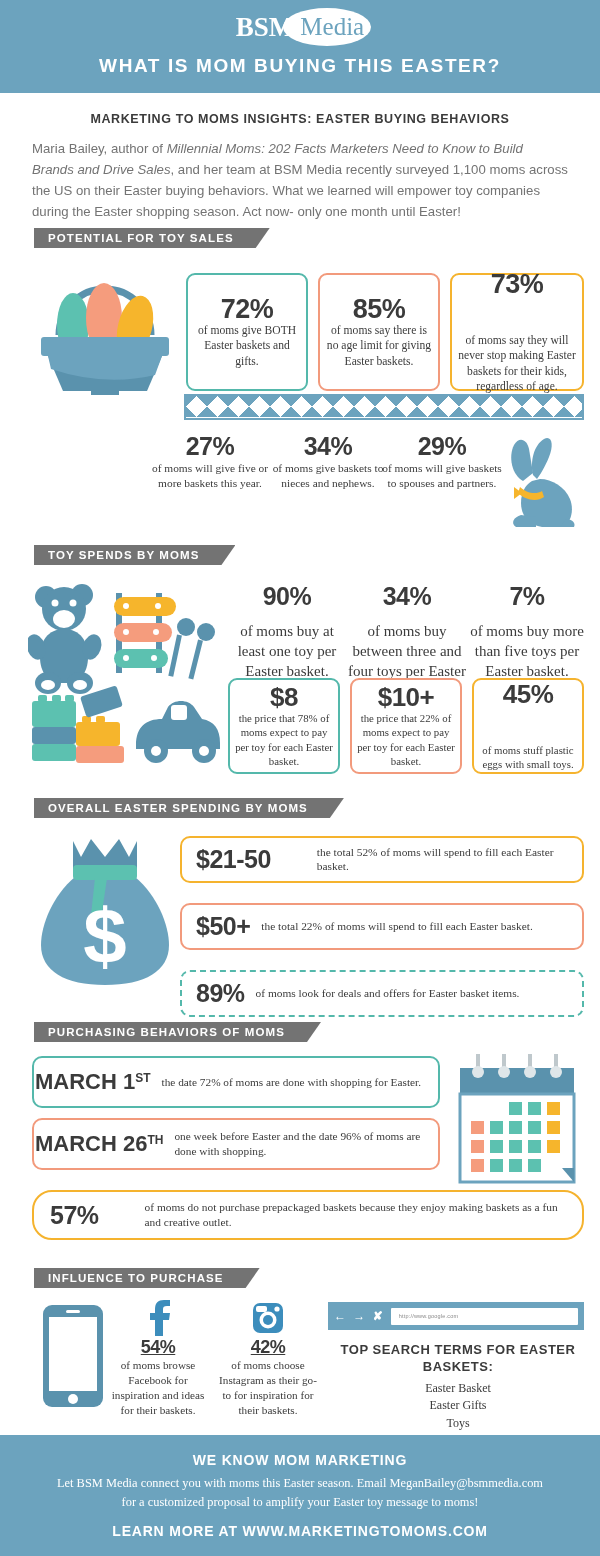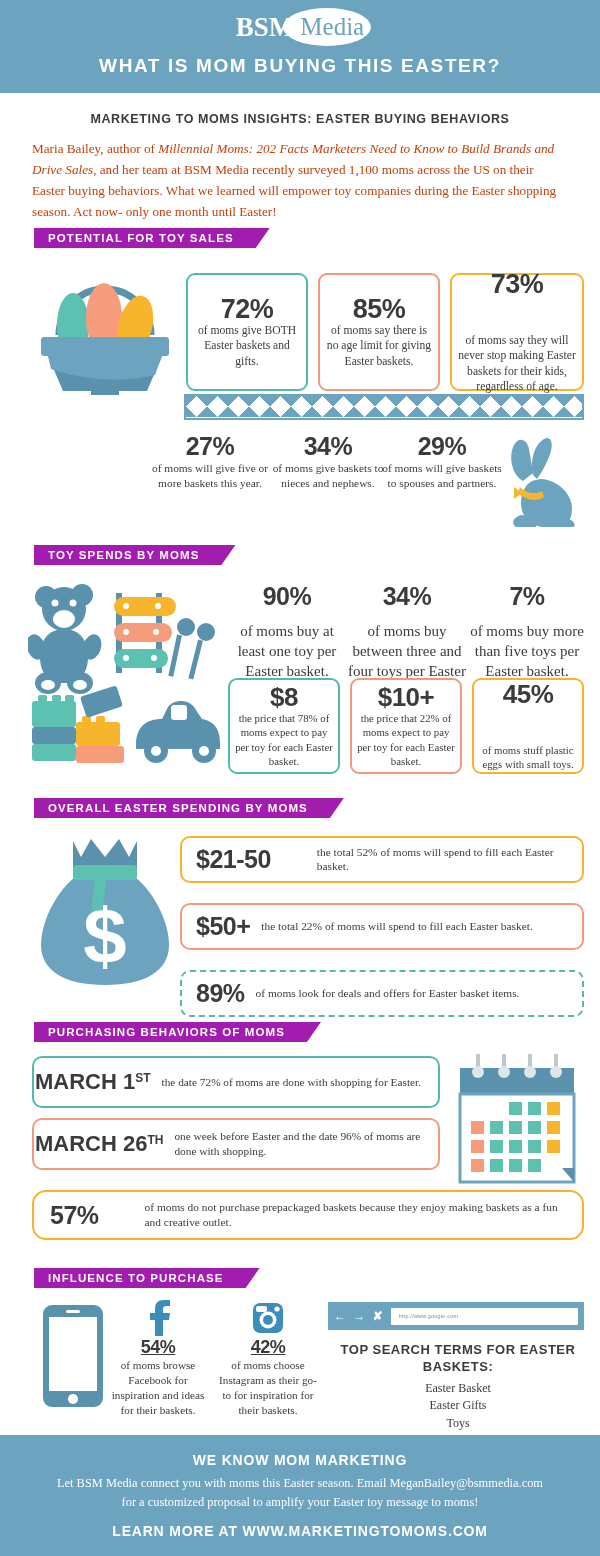--- a/index.html
+++ b/index.html
@@ -39,29 +39,29 @@
   }
   .header-rule { height: 3px; background: #ffffff; width: 600px; }
 
   
   .intro { padding: 16px 32px 0 32px; }
   .intro-title {
     text-align: center; font-size: 12.5px; font-weight: bold;
     letter-spacing: 0.6px; color: #3b3b3b; margin-bottom: 13px;
   }
   .intro-body {
-    font-family: Liberation Serif, serif; font-size: 13.2px;
-    line-height: 1.58; color: #c2410c;
+    font-family: Liberation Sans, sans-serif; font-size: 13.2px;
+    line-height: 1.58; color: #737373;
   }
   .intro-body i { font-style: italic; }
 
   
   .sec { position: relative; }
   .sec-bar {
-    position: relative; background: #a21caf; height: 20px;
+    position: relative; background: #737373; height: 20px;
     display: inline-block; padding: 0 36px 0 14px;
     color: #ffffff; font-size: 11.5px; font-weight: bold;
     letter-spacing: 1.1px; line-height: 20px; white-space: nowrap;
     clip-path: polygon(0 0, 100% 0, calc(100% - 14px) 100%, 0 100%);
   }
 
   
   .rbox {
     border: 2.5px solid #ccc; border-radius: 9px; background: #fff;
   }
@@ -149,21 +149,21 @@
   .s4-row {
     display: flex; align-items: center; min-height: 52px;
     padding: 4px 1px; margin-bottom: 10px; border-radius: 10px;
   }
   .s4-date { font-size: 22px; font-weight: bold; color: #3b3b3b; letter-spacing: 0px; white-space: nowrap; }
   .s4-date sup { font-size: 12px; vertical-align: 7px; font-weight: bold; }
   .s4-row .desc { font-size: 11.3px; margin-left: 11px; line-height: 1.32; }
   .calendar { position: absolute; left: 452px; top: 28px; width: 130px; height: 140px; }
   .s4-wide {
     position: absolute; left: 32px; top: 168px; width: 552px; min-height: 50px;
-    display: flex; align-items: center; padding: 6px 16px; border-radius: 14px;
+    display: flex; align-items: center; padding: 6px 16px; border-radius: 20px;
   }
   .s4-wide .bignum { font-size: 25px; }
   .s4-wide .desc { font-size: 11.4px; margin-left: 11px; line-height: 1.35; }
 
   
   #sec5 { position: absolute; left: 0; top: 1268px; width: 600px; }
   #sec5 .bar-pos { margin-left: 34px; }
   .phone { position: absolute; left: 42px; top: 36px; width: 62px; height: 104px; }
   .soc-col { position: absolute; width: 104px; text-align: center; top: 32px; }
   .soc-col .bignum { font-size: 18px; text-decoration: underline; }

